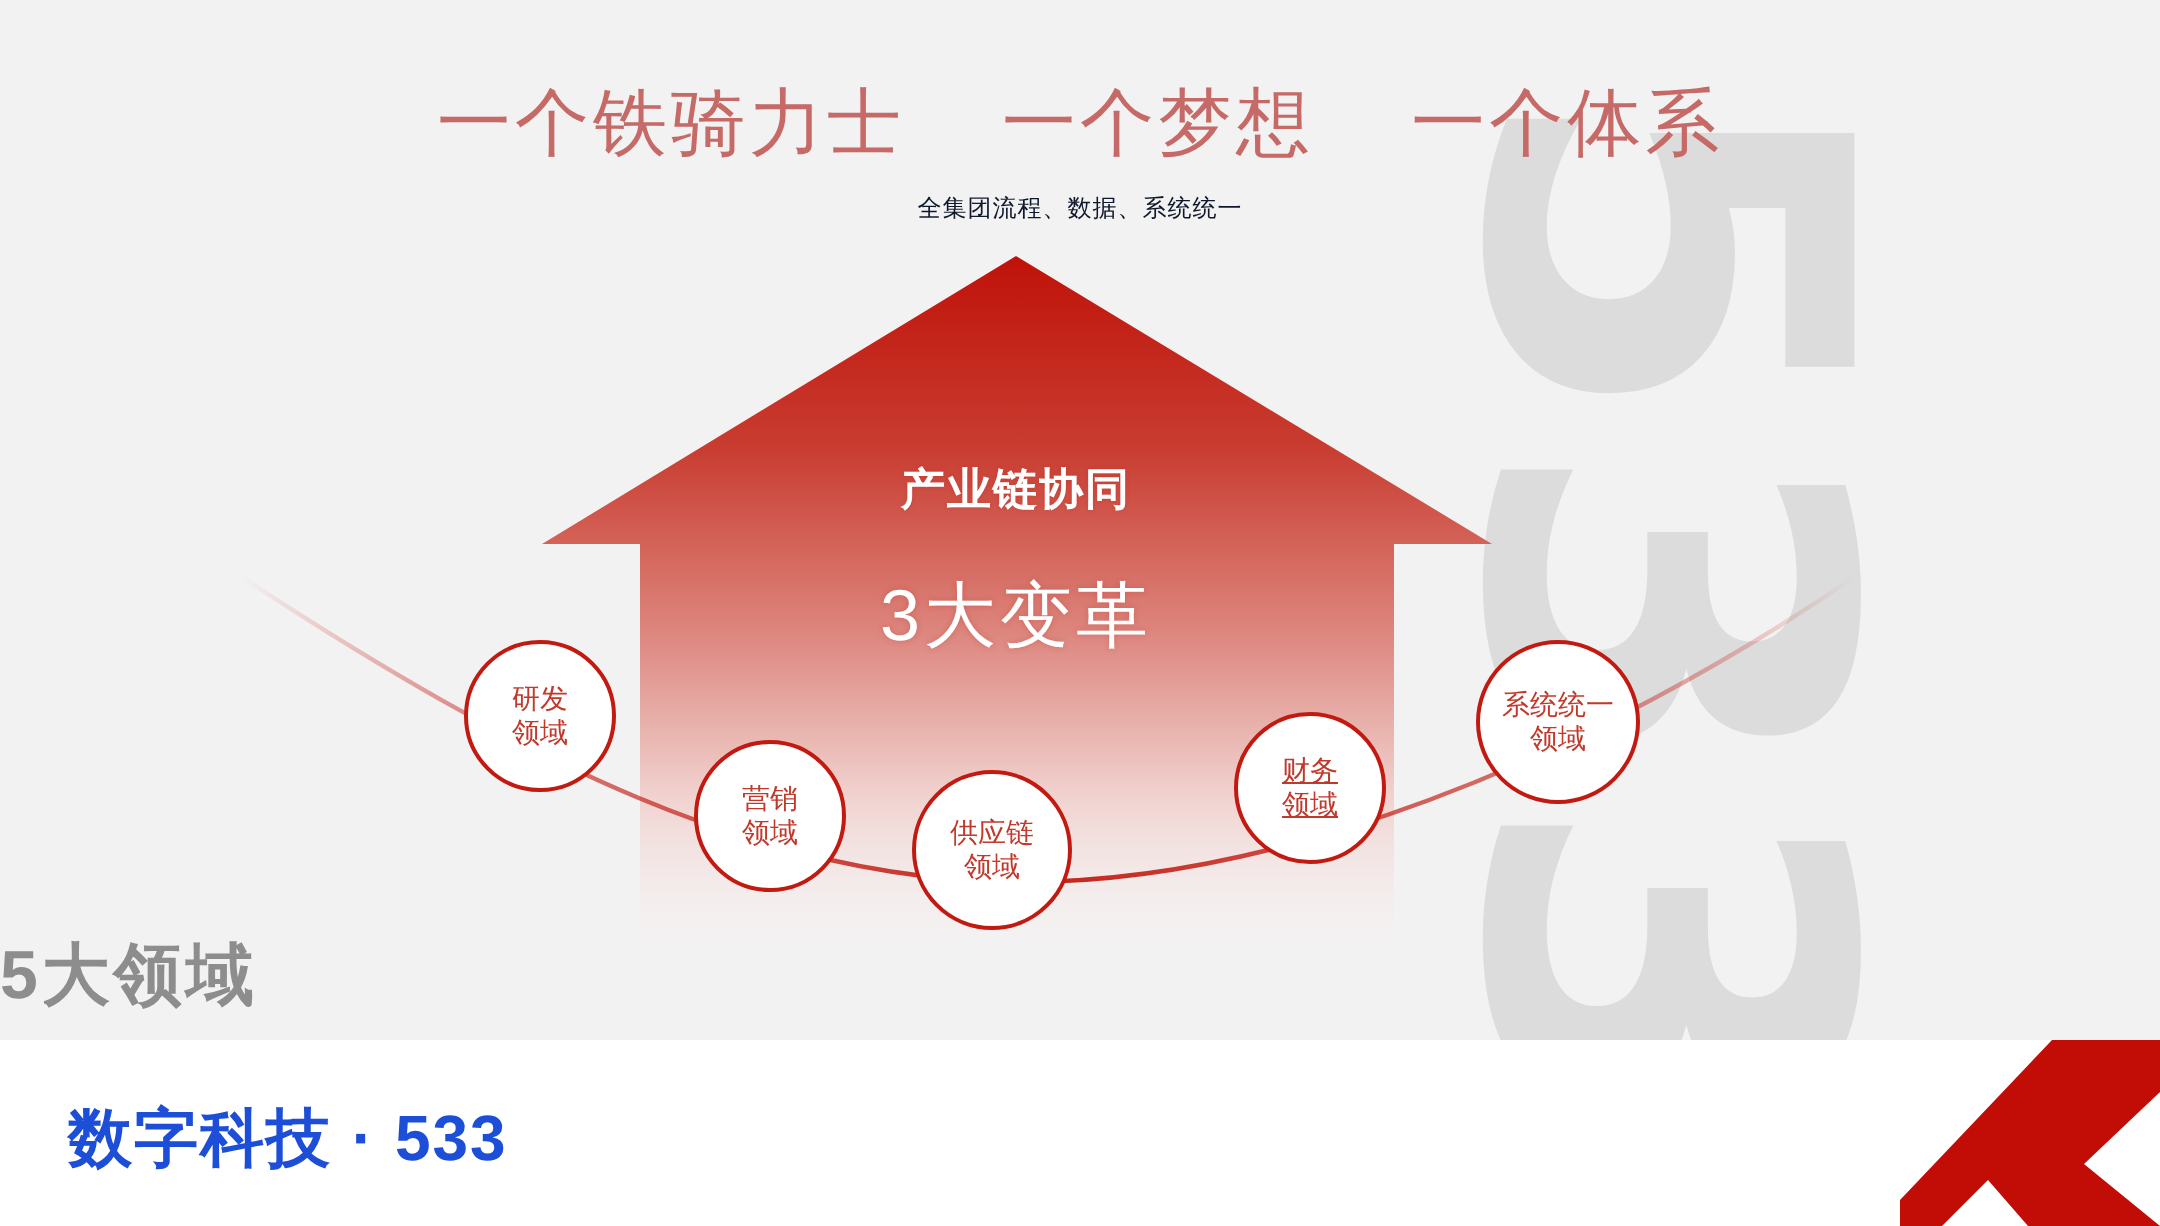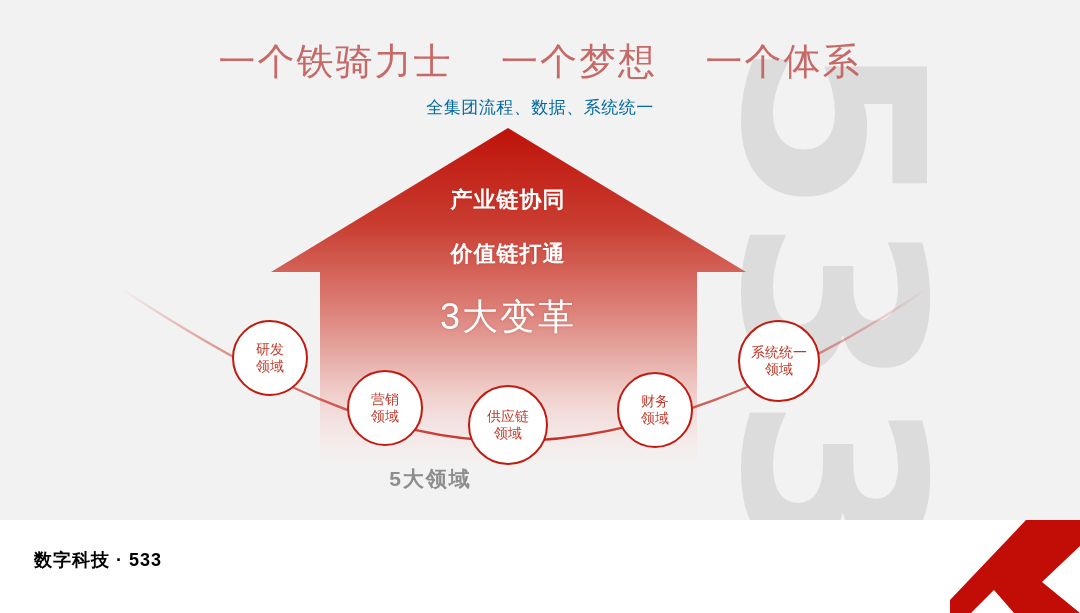--- a/index.html
+++ b/index.html
@@ -49,24 +49,24 @@
     font-size: 37px;
     font-weight: 400;
     letter-spacing: 2px;
     color: #c66a68;
     line-height: 1.2;
     white-space: nowrap;
   }
   #title .gap { display: inline-block; width: 24px; }
   #subtitle {
     margin-top: 12px;
-    font-size: 17px;
+    font-size: 12px;
     font-weight: 400;
     letter-spacing: 0.5px;
-    color: #0369a1;
+    color: #0f172a;
   }
 
   
   #arrow-wrap {
     position: absolute;
     left: 0;
     top: 0;
     width: 1080px;
     height: 613px;
     z-index: 2;
@@ -82,20 +82,21 @@
     text-align: center;
     z-index: 4;
     color: #ffffff;
   }
   #arrow-text .line {
     font-size: 22px;
     font-weight: 700;
     letter-spacing: 1px;
     margin-bottom: 24px;
     text-shadow: 0 0 2px rgba(170,30,20,.25);
+    margin-top: 45px;
   }
   #arrow-text .headline {
     font-size: 36px;
     font-weight: 400;
     letter-spacing: 2px;
     margin-top: 4px;
     text-shadow: 0 0 3px rgba(170,30,20,.25);
   }
 
   
@@ -124,22 +125,22 @@
     box-sizing: border-box;
   }
   .domain-circle .ctext { display: block; text-align: center; }
 
   
   #domains-caption {
     position: absolute;
     left: 0;
     top: 465px;
     width: 861px;
-    text-align: center;
-    font-size: 21px;
+    text-align: left;
+    font-size: 34px;
     font-weight: 700;
     color: #8d8d8d;
     letter-spacing: 2px;
     z-index: 6;
   }
 
   
   #footer {
     position: absolute;
     left: 0;
@@ -147,23 +148,23 @@
     width: 1080px;
     height: 93px;
     background: #ffffff;
     z-index: 8;
     overflow: hidden;
   }
   #footer-brand {
     position: absolute;
     left: 34px;
     top: 28px;
-    font-size: 18px;
-    font-weight: 700;
-    color: #000000;
+    font-size: 32px;
+    font-weight: 700;
+    color: #1d4ed8;
     letter-spacing: 1px;
   }
   #footer-logo {
     position: absolute;
     right: 0;
     bottom: 0;
     width: 130px;
     height: 93px;
     overflow: hidden;
   }
@@ -209,46 +210,45 @@
         <stop offset="50%" stop-color="#c21a10" stop-opacity="0.95"></stop>
         <stop offset="84%" stop-color="#c21a10" stop-opacity="0.55"></stop>
         <stop offset="100%" stop-color="#c21a10" stop-opacity="0"></stop>
       </linearGradient>
     </defs>
     <path d="M 120,288 C 260,380 380,440 508,441 C 636,442 790,382 928,288" fill="none" stroke="url(#curveGrad)" stroke-width="2.2"></path>
   </svg>
 
   <div id="arrow-text">
     <div class="line">产业链协同</div>
-    <div class="line">价值链打通</div>
     <div class="headline">3大变革</div>
   </div>
 
   <div class="domain-circle" id="circle-0" style="left: 232px; top: 320px; width: 76px; height: 76px;">
     <span class="ctext">
       <span>研发</span><br>
       <span>领域</span>
     </span>
   </div>
 
   <div class="domain-circle" id="circle-1" style="left: 347px; top: 370px; width: 76px; height: 76px;">
     <span class="ctext">
       <span>营销</span><br>
       <span>领域</span>
     </span>
   </div>
 
-  <div class="domain-circle" id="circle-2" style="left: 468px; top: 385px; width: 80px; height: 80px;">
+  <div class="domain-circle" id="circle-2" style="left: 456px; top: 385px; width: 80px; height: 80px;">
     <span class="ctext">
       <span>供应链</span><br>
       <span>领域</span>
     </span>
   </div>
 
-  <div class="domain-circle" id="circle-3" style="left: 617px; top: 372px; width: 76px; height: 76px;">
+  <div class="domain-circle" id="circle-3" style="left: 617px; top: 356px; width: 76px; height: 76px; text-decoration: underline;">
     <span class="ctext">
       <span>财务</span><br>
       <span>领域</span>
     </span>
   </div>
 
   <div class="domain-circle" id="circle-4" style="left: 738px; top: 320px; width: 82px; height: 82px;">
     <span class="ctext">
       <span>系统统一</span><br>
       <span>领域</span>

